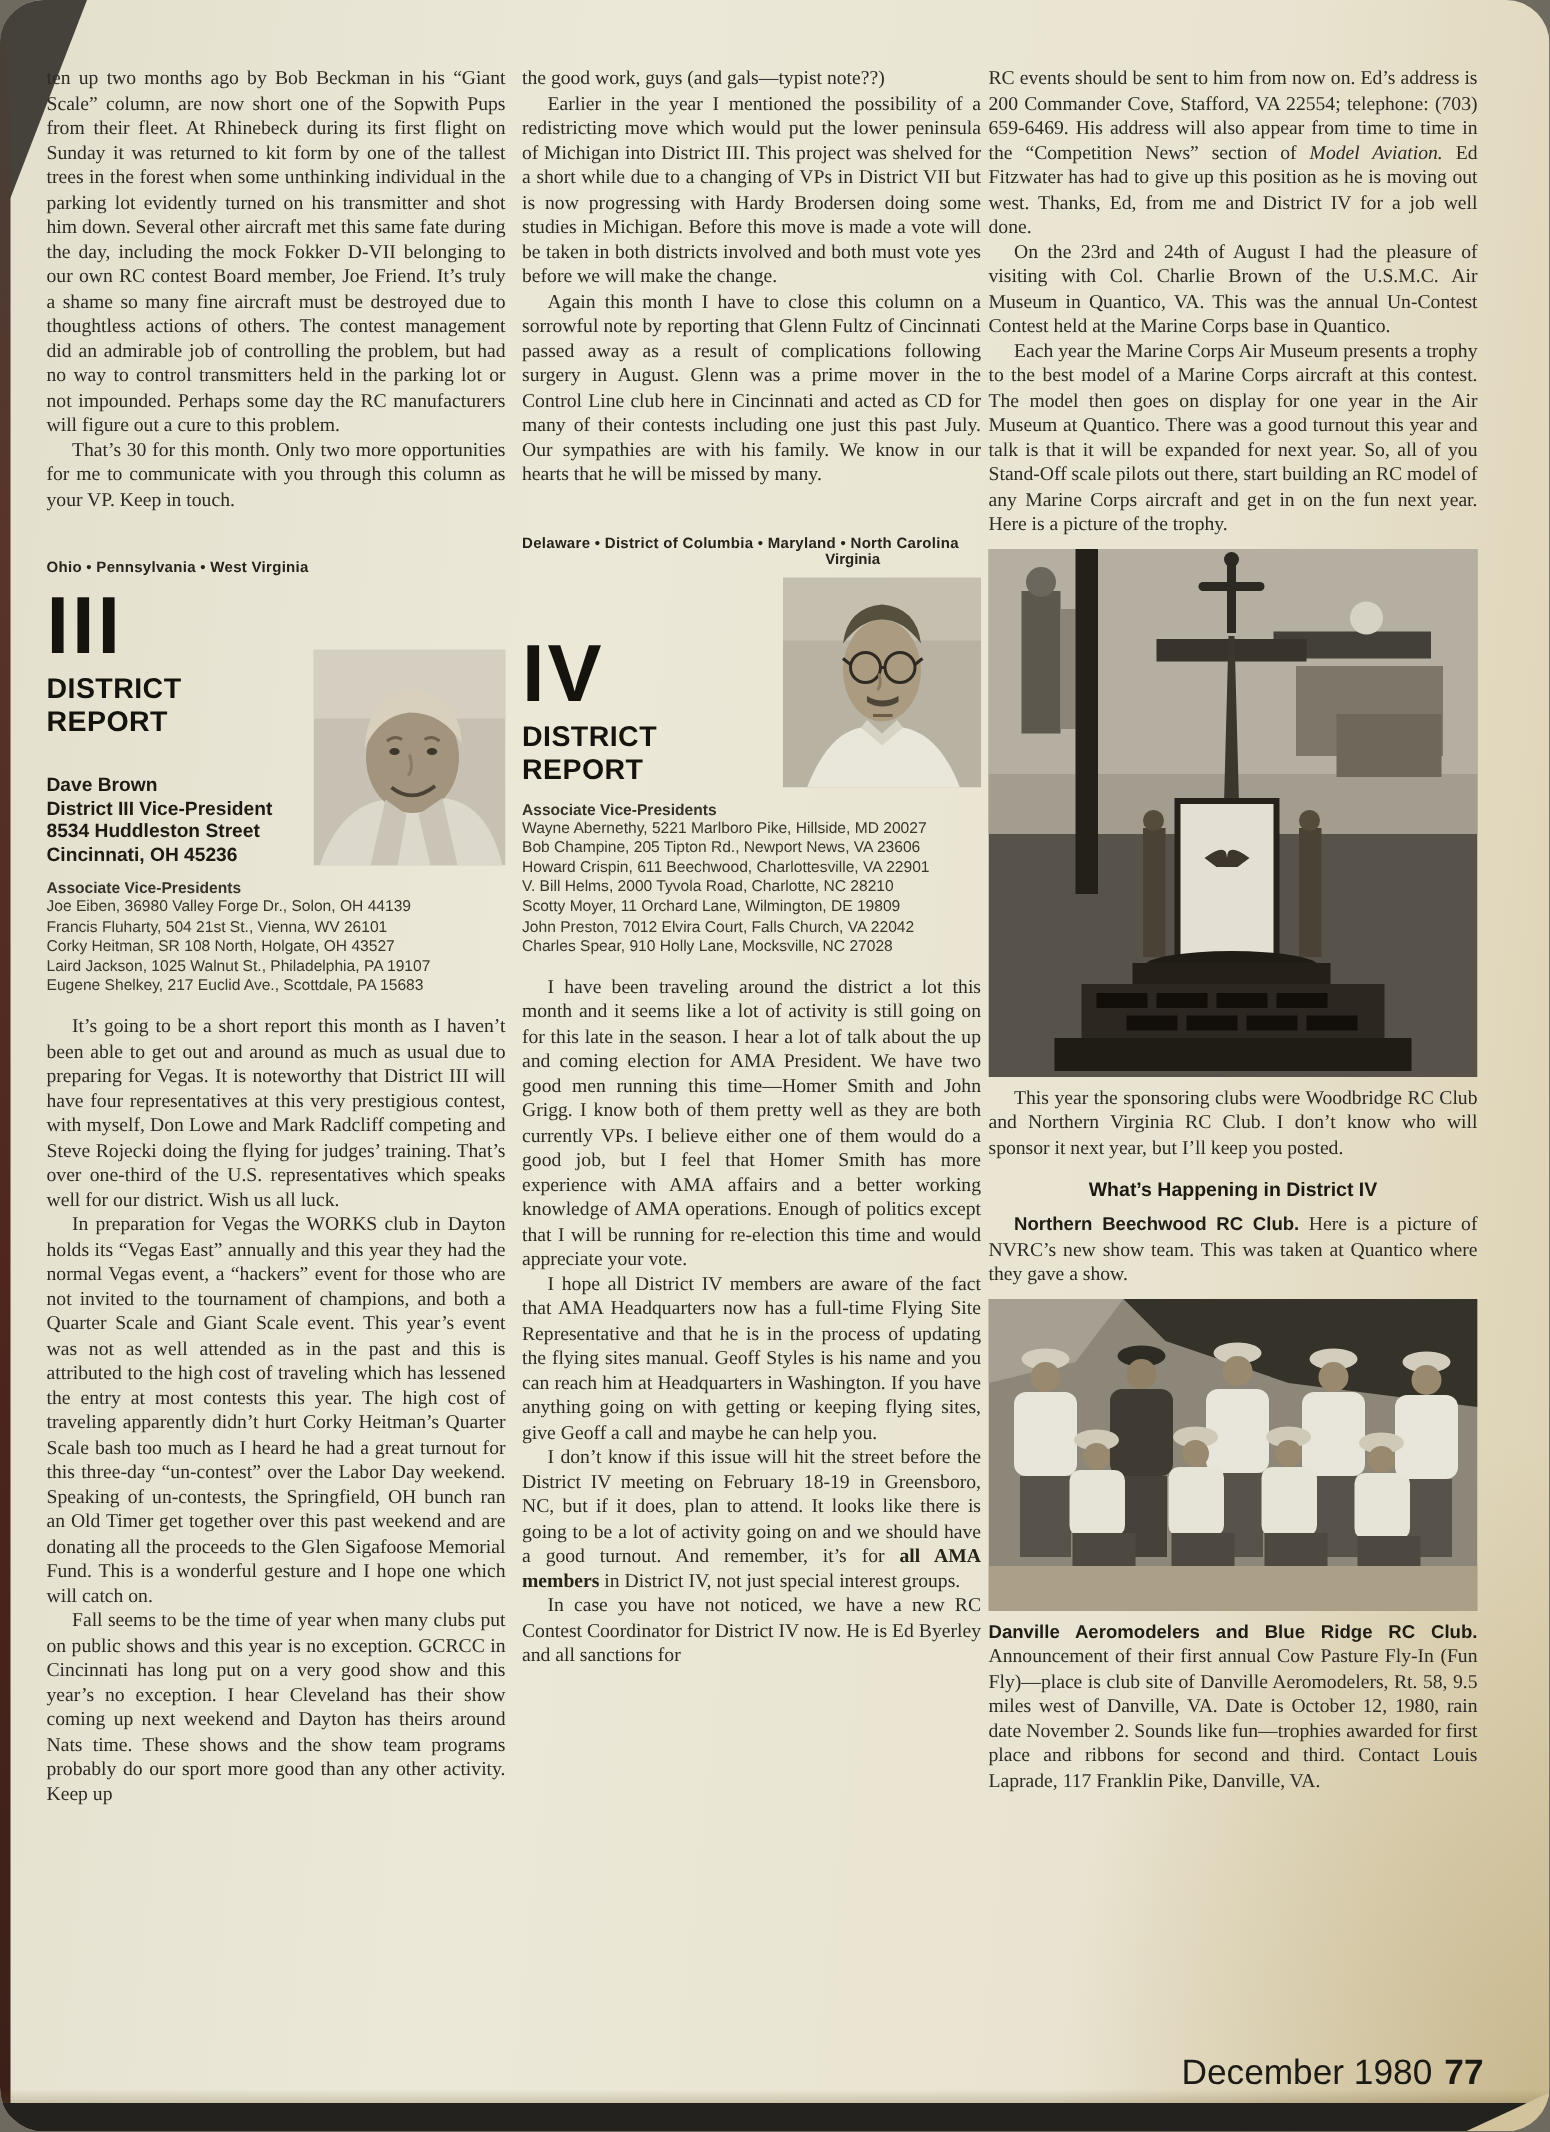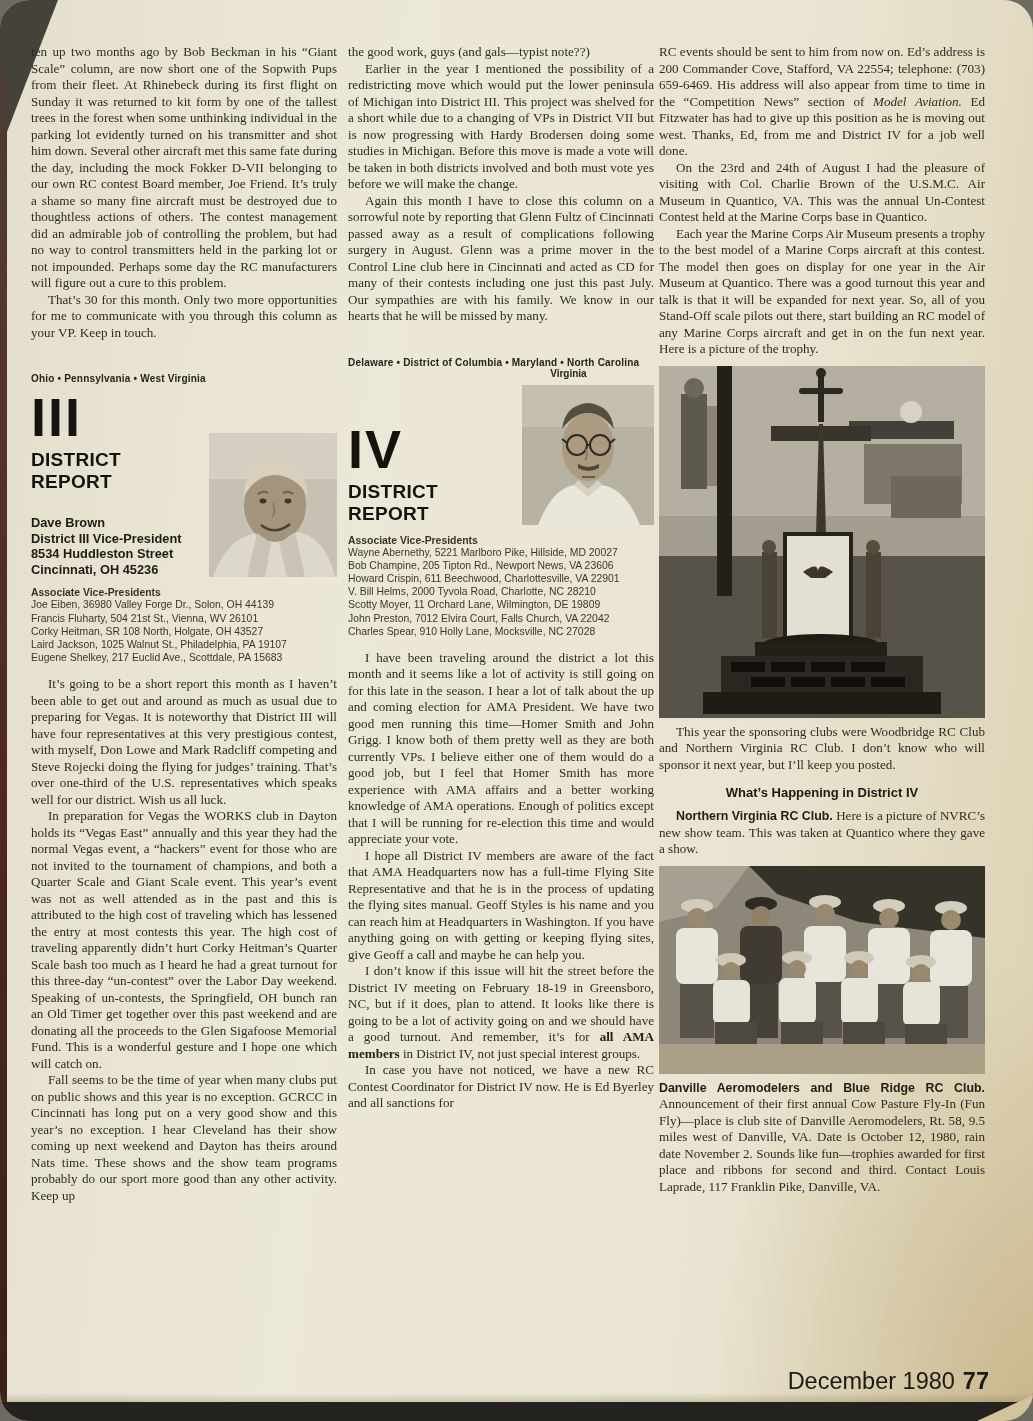--- a/index.html
+++ b/index.html
@@ -183,21 +183,21 @@
         <rect x="192" y="296" width="34" height="10" fill="#120f0b"></rect>
         <rect x="92" y="311" width="34" height="10" fill="#120f0b"></rect>
         <rect x="132" y="311" width="34" height="10" fill="#120f0b"></rect>
         <rect x="172" y="311" width="34" height="10" fill="#120f0b"></rect>
         <rect x="212" y="311" width="34" height="10" fill="#120f0b"></rect>
       </svg>
     </div>
 
     <p class="body ind">This year the sponsoring clubs were Woodbridge RC Club and Northern Virginia RC Club. I don’t know who will sponsor it next year, but I’ll keep you posted.</p>
     <div class="subhead">What’s Happening in District IV</div>
-    <p class="body ind"><span class="lead">Northern Virginia RC Club.</span><span> Here is a picture of NVRC’s new show team. This was taken at Quantico where they gave a show.</span></p>
+    <p class="body ind"><span class="lead">Northern Beechwood RC Club.</span><span> Here is a picture of NVRC’s new show team. This was taken at Quantico where they gave a show.</span></p>
 
     <div class="photo-block">
       <svg width="326" height="208" viewBox="0 0 326 208">
         <rect width="326" height="208" fill="#8d8779"></rect>
         <polygon points="90,0 326,0 326,72 200,56 118,28" fill="#35322a"></polygon>
         <polygon points="0,0 90,0 58,42 0,56" fill="#a5a092"></polygon>
         <rect y="178" width="326" height="30" fill="#ac9f87"></rect>
         <g>
           <ellipse cx="38" cy="40" rx="16" ry="7" fill="#d2cdbd"></ellipse>
             <circle cx="38" cy="52" r="10" fill="#98896f"></circle>

